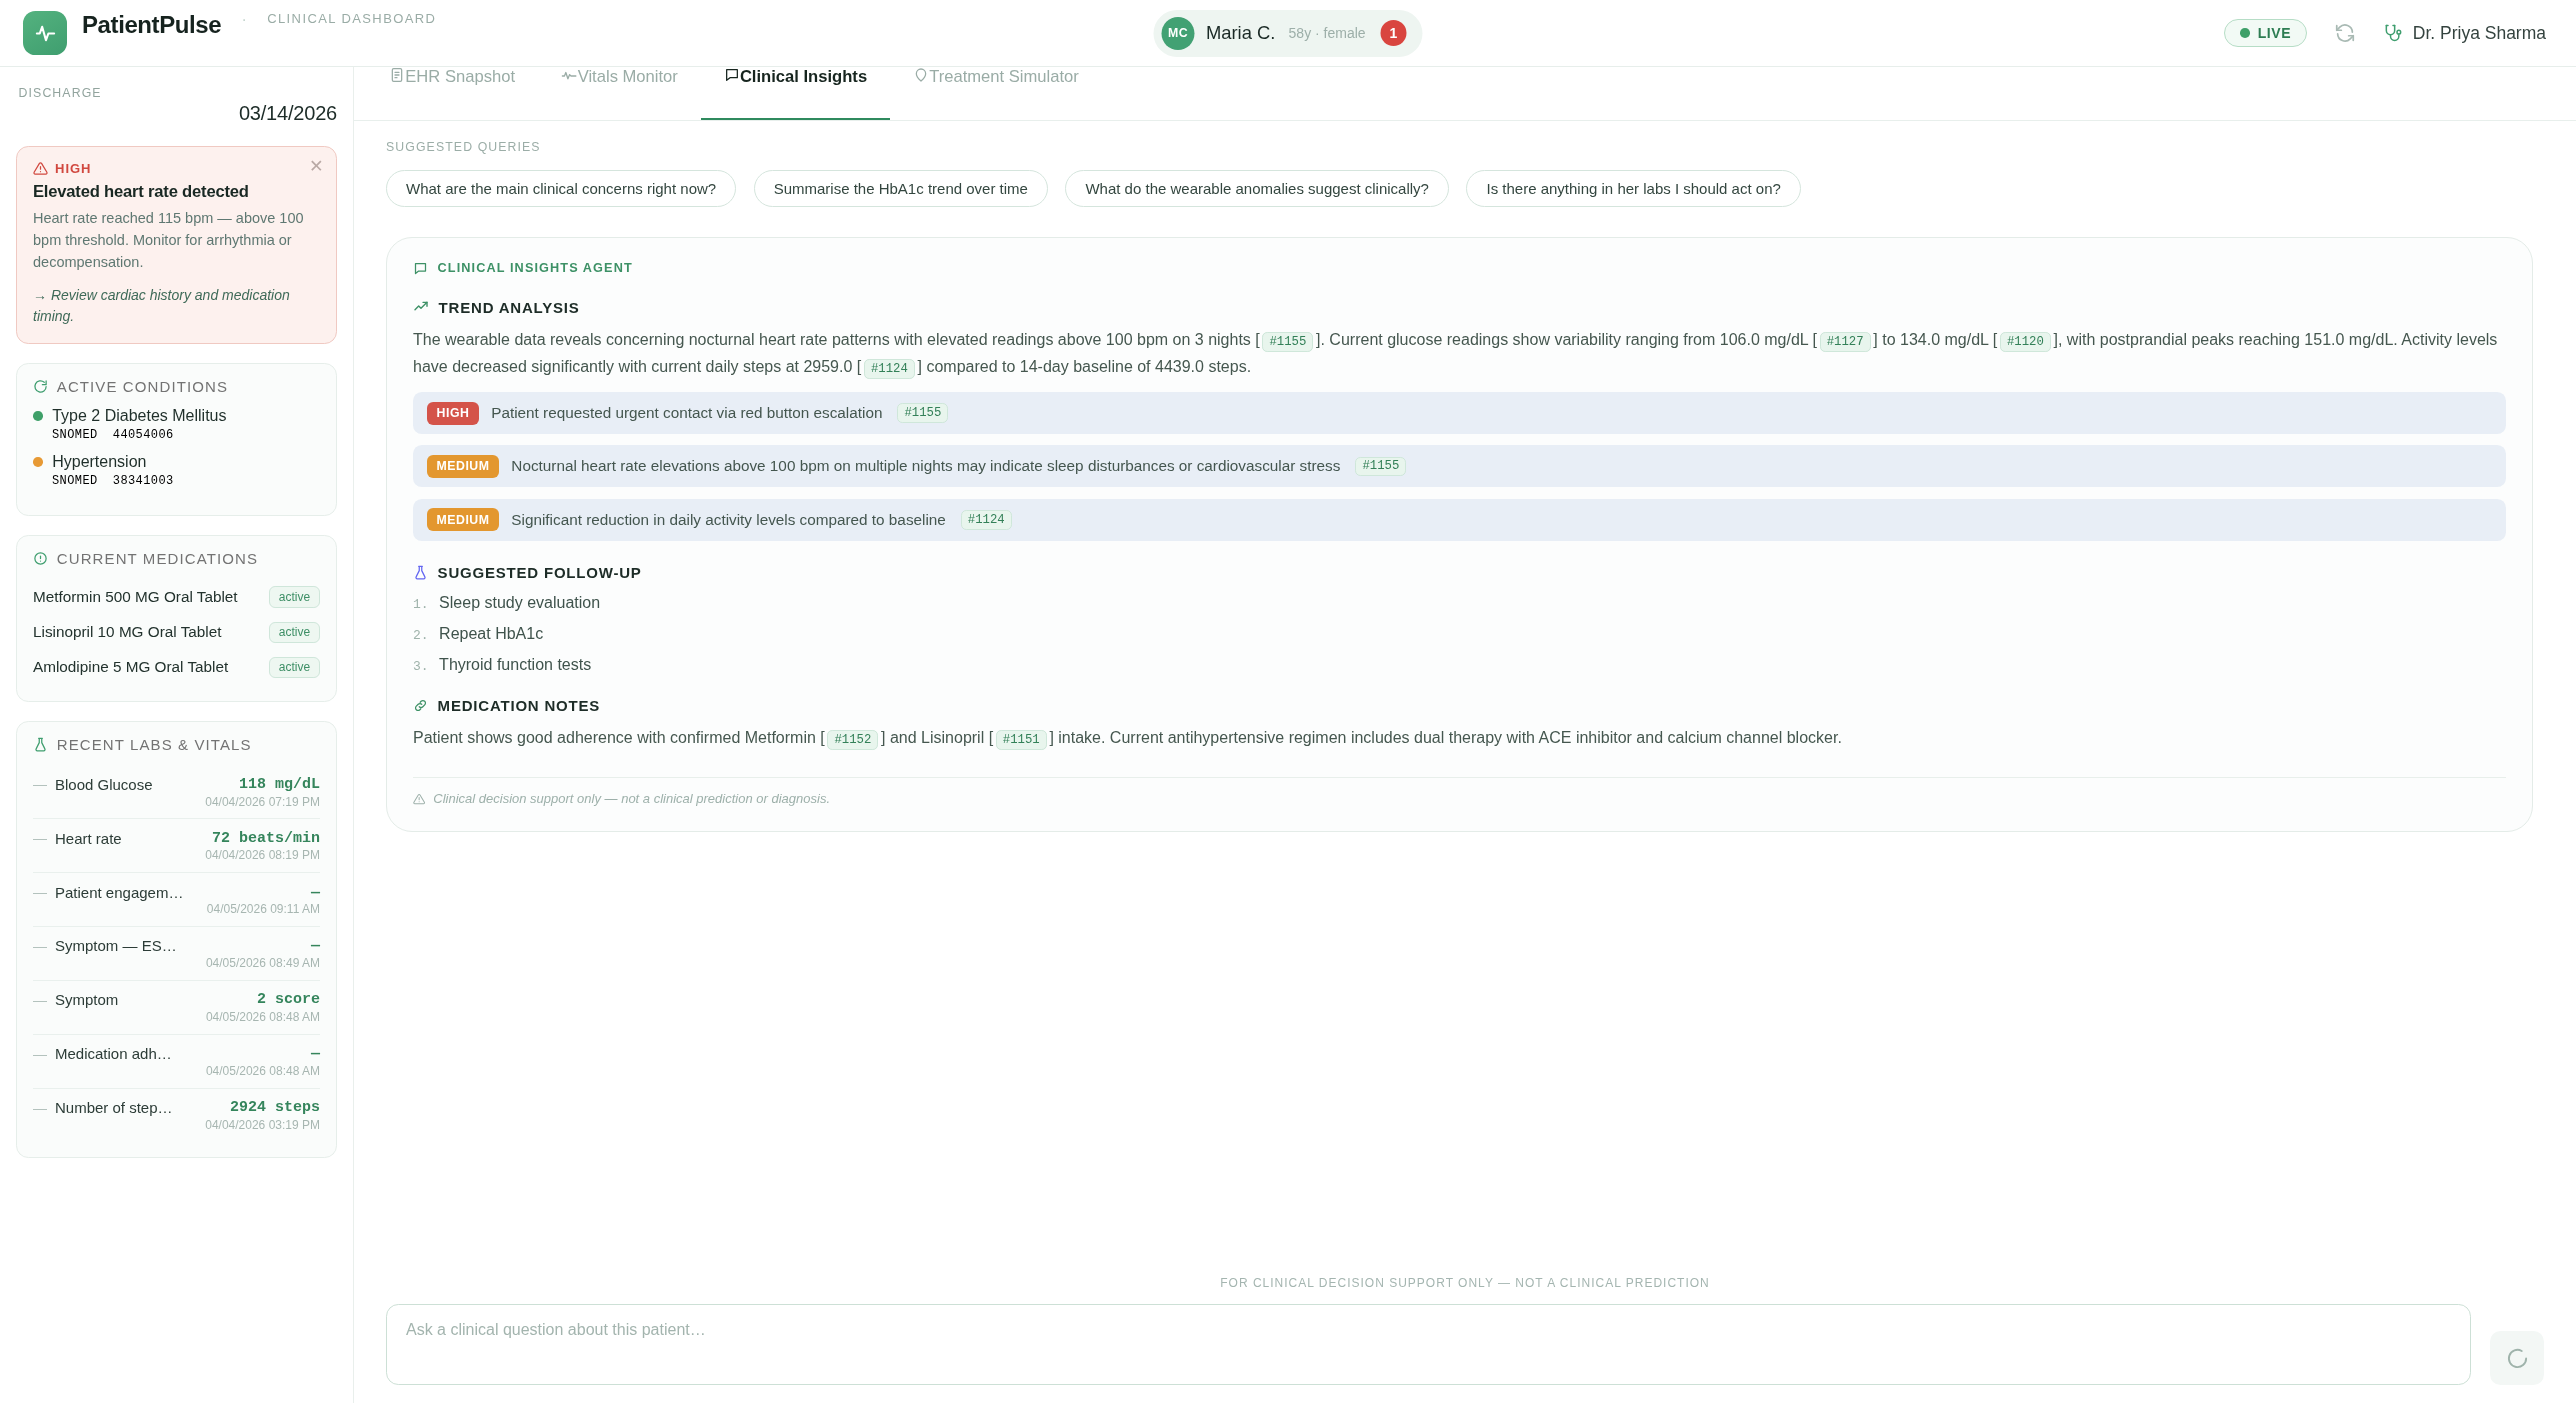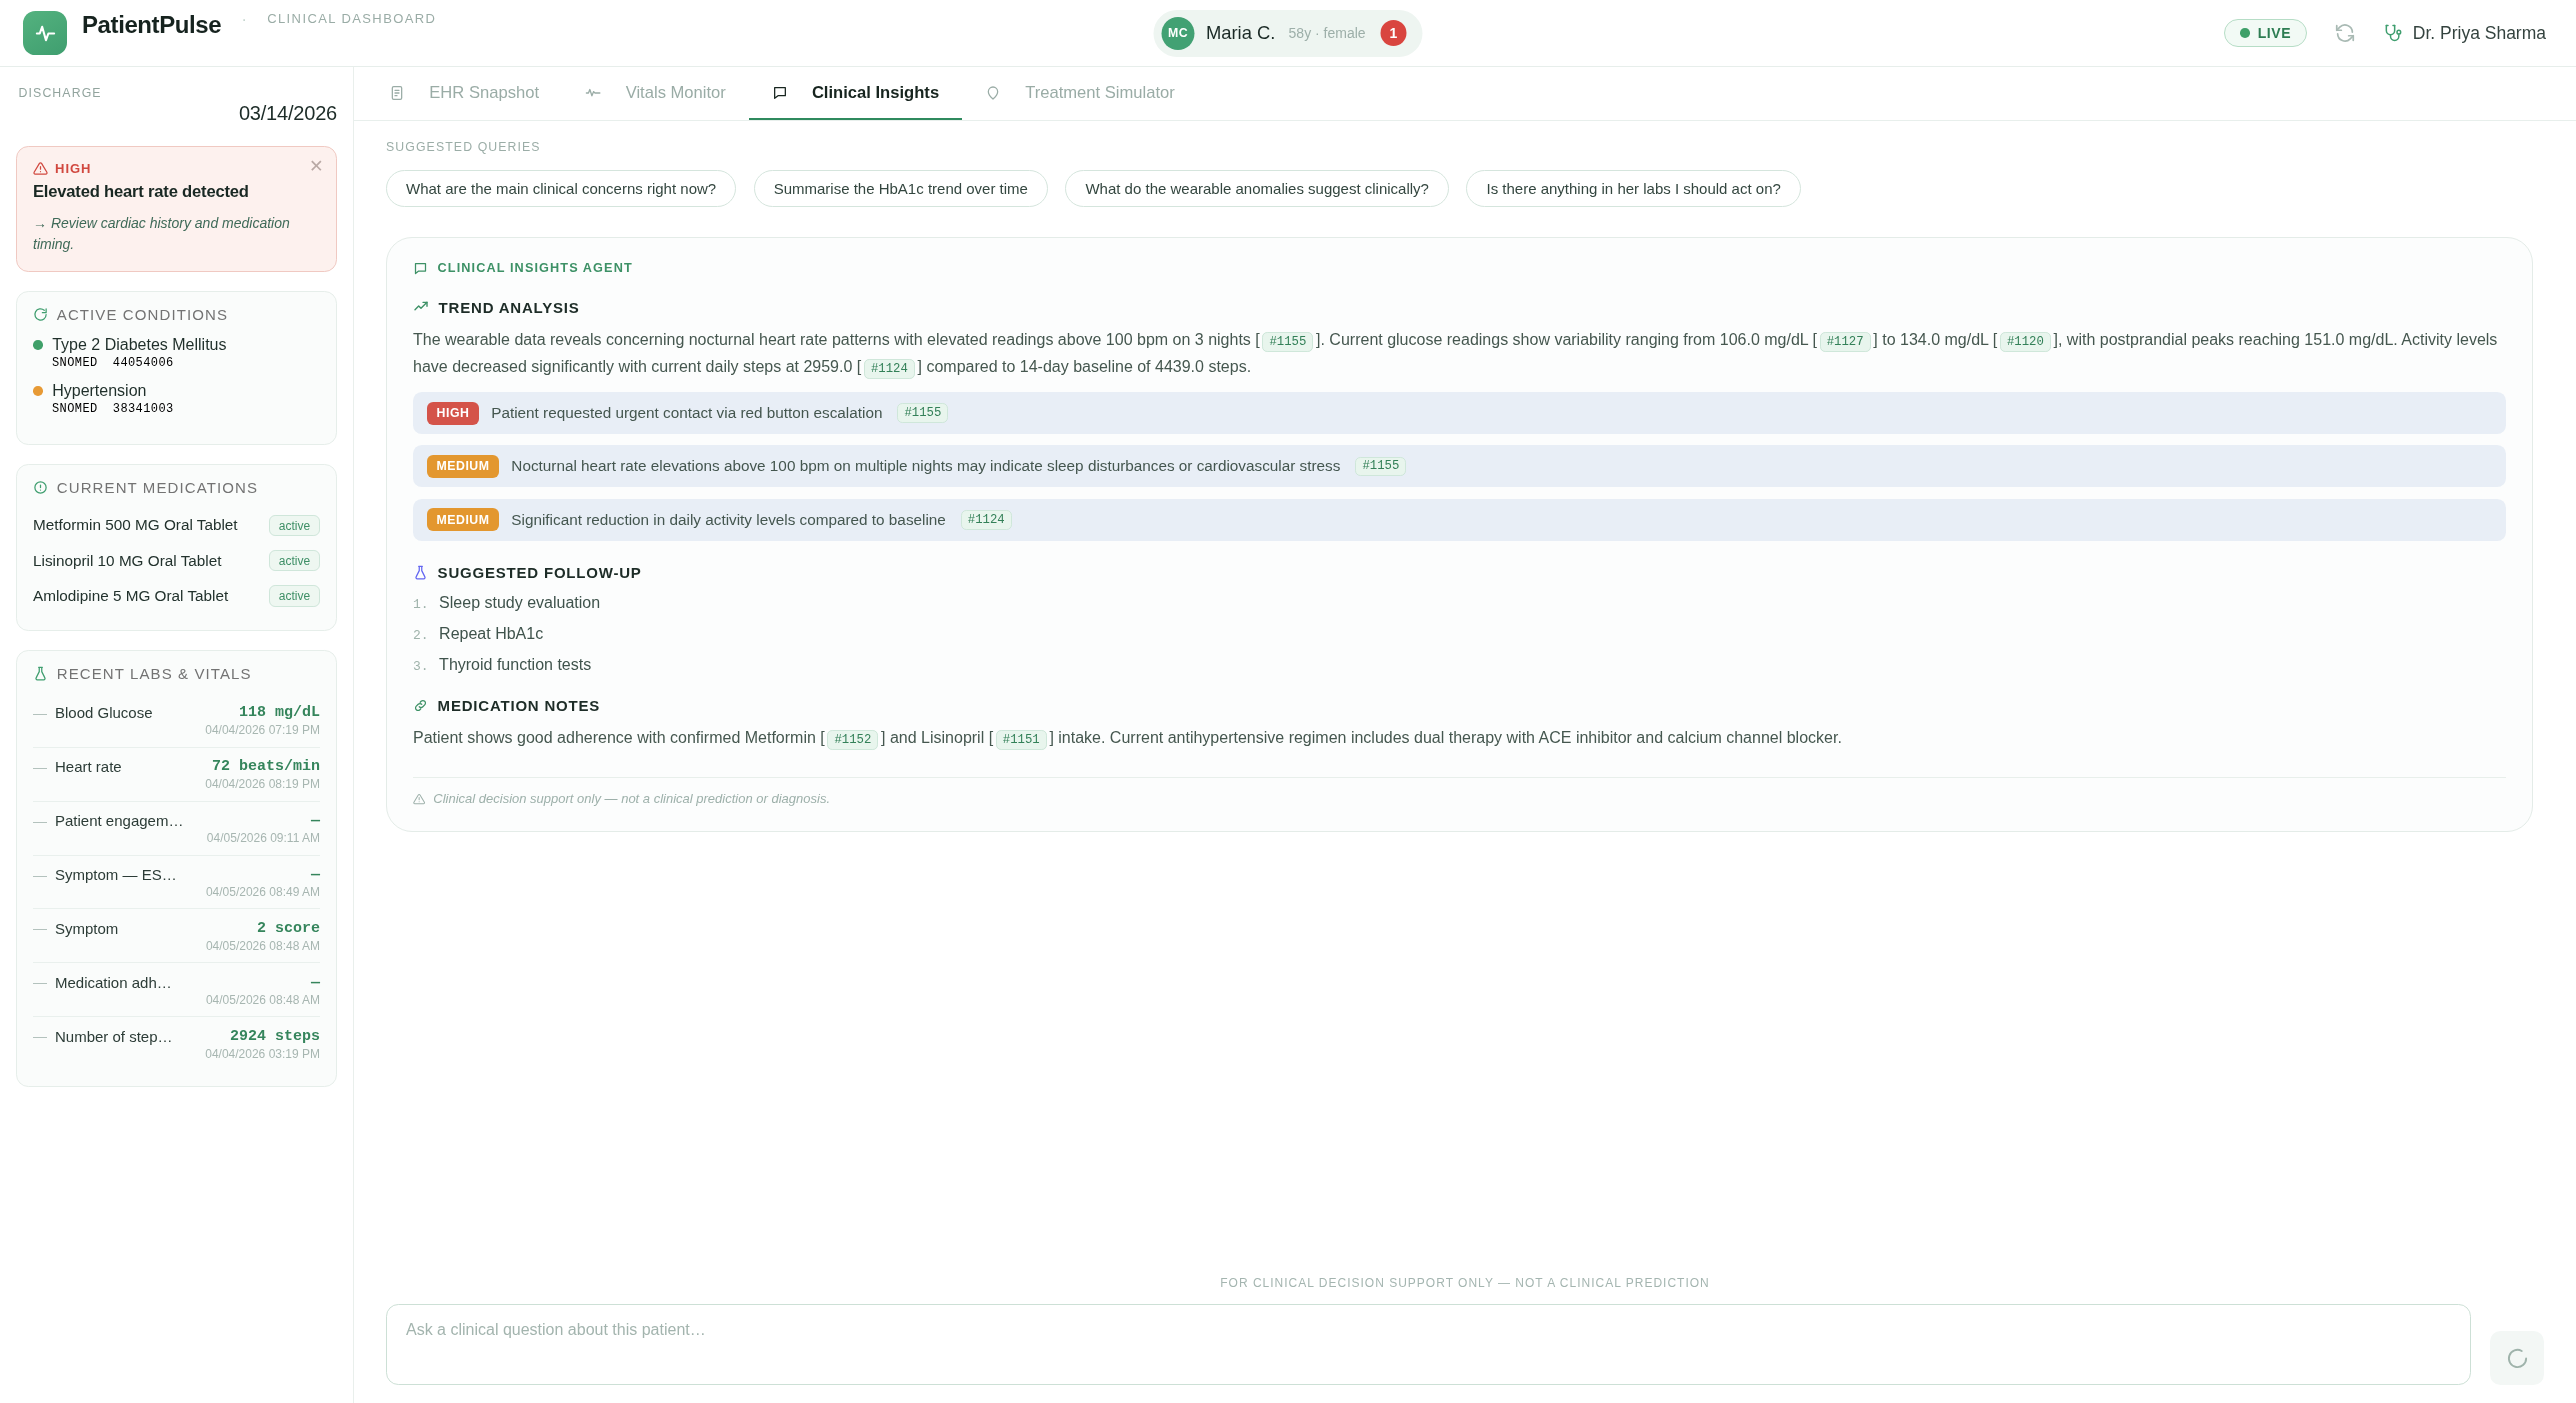--- a/index.html
+++ b/index.html
@@ -125,21 +125,21 @@
   .lab-value {
     font-family: "Liberation Mono", monospace; font-size: 15px;
     font-weight: 700; color: #35855c; white-space: nowrap;
   }
   .lab-time { font-size: 12px; color: #a7b6b1; margin-top: 1.8px; white-space: nowrap; text-align: center; }
 
   
   .main { flex: 1; display: flex; flex-direction: column; min-width: 0; background: #fff; }
   .tabs { display: flex; align-items: flex-end; gap: 0; border-bottom: 0.9px solid #e8efec; padding-left: 12.3px; height: 54px; }
   .tab {
-    display: flex; align-items: center; gap: 24px;
+    display: flex; align-items: flex-start; gap: 0;
     padding: 0 23px; height: 53px; font-size: 16.6px; color: #9aaca6;
     border-bottom: 2.6px solid transparent;
   }
   .tab.active { color: #17251f; font-weight: 600; border-bottom-color: #2f8a5e; }
 
   .content { flex: 1; overflow: hidden; padding: 19px 32px 0 32px; min-height: 0; display: flex; flex-direction: column; }
   .sq-label { font-size: 12.3px; letter-spacing: 1.1px; color: #9bada7; font-weight: 500; }
   .sq-row { display: flex; gap: 17.5px; margin-top: 16px; flex-wrap: wrap; }
   .sq-chip {
     border: 0.9px solid #d5e5dd; border-radius: 875px; background: #fff;
@@ -268,20 +268,21 @@
           <span>
             <svg width="15" height="15" viewBox="0 0 24 24" fill="none" stroke="#d1483f" stroke-width="2" stroke-linecap="round" stroke-linejoin="round">
                 <path d="M10.3 3.9 1.8 18a2 2 0 0 0 1.7 3h17a2 2 0 0 0 1.7-3L13.7 3.9a2 2 0 0 0-3.4 0z"></path>
                 <path d="M12 9v4M12 17h.01"></path>
               </svg>
           </span>
           <span class="alert-sev">HIGH</span>
         </div>
         <div class="alert-close">✕</div>
         <div class="alert-title">Elevated heart rate detected</div>
+        <div class="alert-body">Heart rate reached 115 bpm — above 100 bpm threshold. Monitor for arrhythmia or decompensation.</div>
         <div class="alert-action">→ Review cardiac history and medication timing.</div>
       </div>
 
       <div class="panel">
         <div class="panel-head">
           <span>
             <svg width="15" height="15" viewBox="0 0 24 24" fill="none" stroke="#3f9e6f" stroke-width="2" stroke-linecap="round" stroke-linejoin="round">
                 <path d="M21 12a9 9 0 1 1-3-6.7"></path>
                 <path d="M21 3v6h-6"></path>
               </svg>

